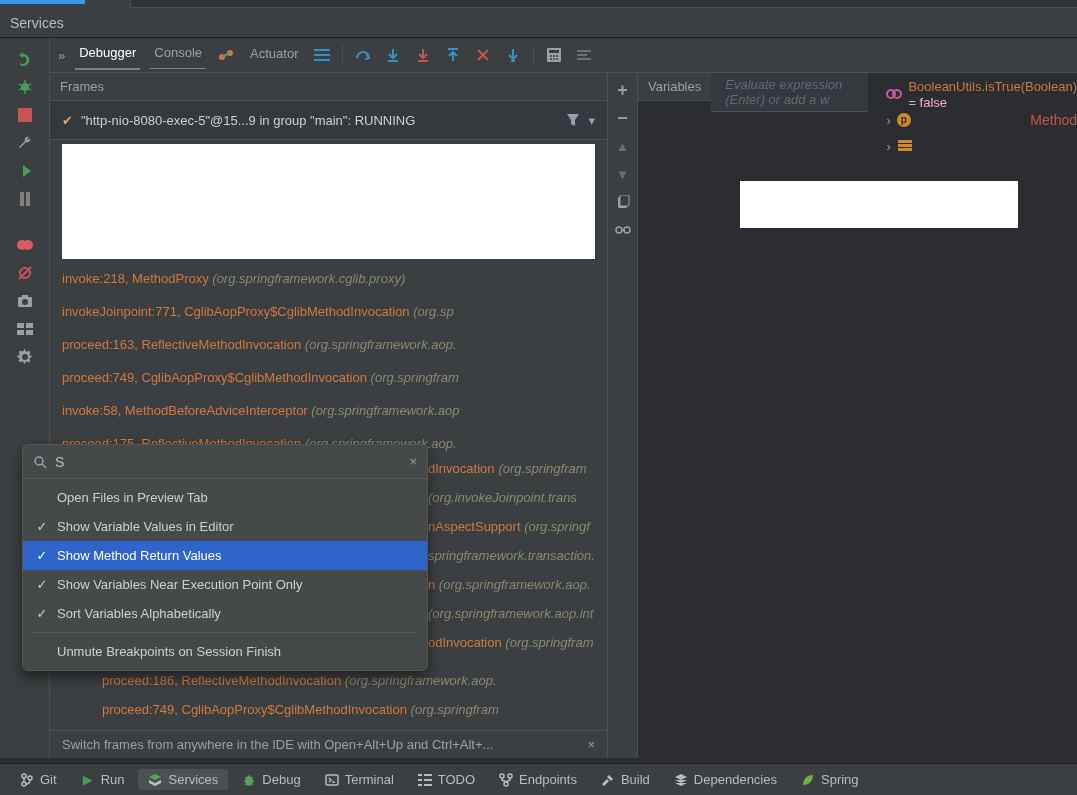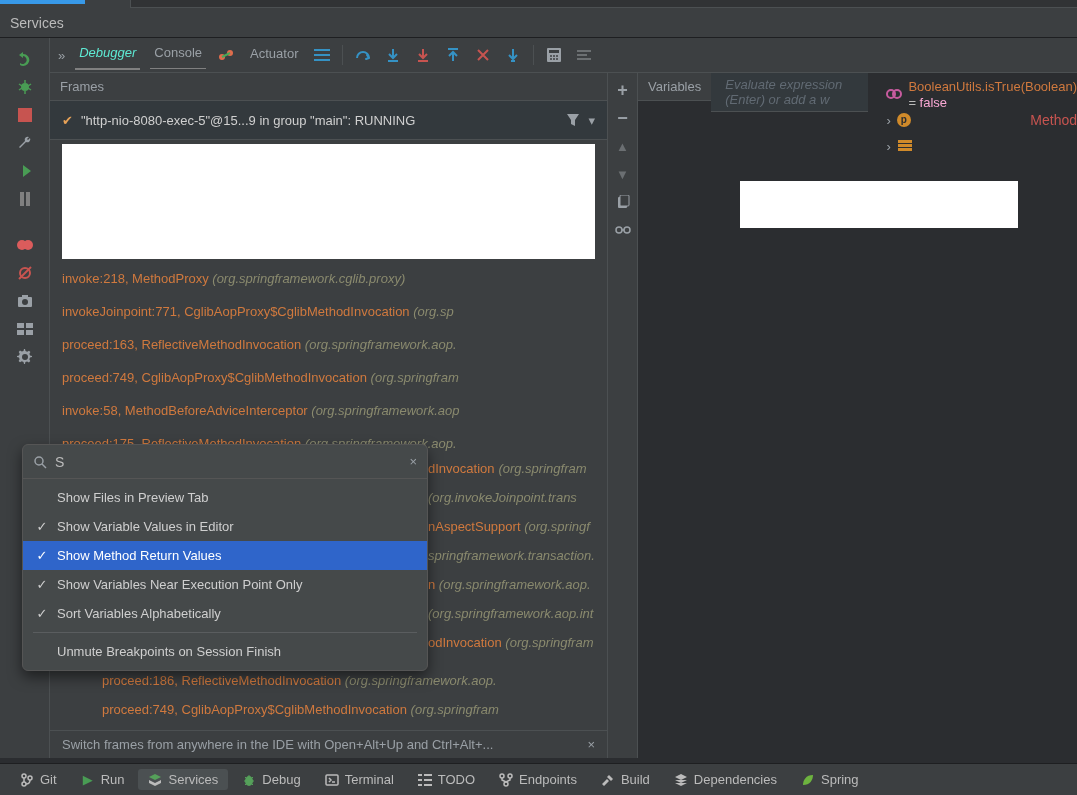--- a/index.html
+++ b/index.html
@@ -28,21 +28,21 @@
   .titlebar{height:30px;display:flex;align-items:center;padding:0 10px;border-bottom:1px solid #1e1f21;background:#3c3f41;}
   .titlebar .t{font-size:14px;}
   .main{display:flex;height:720px;}
   .leftcol{width:50px;background:#3c3f41;border-right:1px solid var(--line);display:flex;flex-direction:column;align-items:center;gap:10px;padding-top:12px;}
   .ico{width:18px;height:18px;display:flex;align-items:center;justify-content:center;color:var(--txt-dim);}
   svg{display:block;}
   .content{flex:1;display:flex;flex-direction:column;min-width:0;}
   .toolrow{height:35px;display:flex;align-items:center;gap:10px;padding:0 8px;background:#3c3f41;border-bottom:1px solid var(--line);}
   .chev{color:#9aa0a6;}
   .tab{padding:4px 4px 8px;color:#9aa0a6;cursor:pointer;}
-  .tab.active{color:#5eead4;border-bottom:2px solid #808080;font-style:italic;}
+  .tab.active{color:#ffffff;border-bottom:2px solid #808080;}
   .tab.underline{border-bottom:1px solid #808080;}
   .tbi{width:20px;height:20px;display:flex;align-items:center;justify-content:center;}
   .sep{width:1px;height:20px;background:var(--line);}
   .panes{flex:1;display:flex;min-height:0;}
   .framesPane{flex:0 0 558px;display:flex;flex-direction:column;min-width:0;border-right:1px solid var(--line);background:#3c3f41;}
   .paneHdr{height:28px;display:flex;align-items:center;padding:0 10px;color:#9aa0a6;font-size:13px;border-bottom:1px solid var(--line);background:#3c3f41;}
   .threadRow{height:39px;display:flex;align-items:center;gap:8px;padding:0 12px;background:#33393d;border-bottom:1px solid var(--line);}
   .check{color:var(--orange2);}
   .threadTxt{color:#d0d0d0;}
   .funnel{color:#9aa0a6;margin-left:auto;}
@@ -354,21 +354,21 @@
           <circle cx="6" cy="6" r="4"></circle>
           <line x1="9" y1="9" x2="13" y2="13"></line>
         </svg>
       </span>
     <span class="q">S</span>
     <span class="clear">×</span>
   </div>
   <div class="plist">
     <div class="pitem">
         <span class="ck"></span>
-        <span>Show Files in Preview Tab</span>
+        <span>Open Files in Preview Tab</span>
       </div>
     <div class="pitem">
         <span class="ck">✓</span>
         <span>Show Variable Values in Editor</span>
       </div>
     <div class="pitem sel">
         <span class="ck">✓</span>
         <span>Show Method Return Values</span>
       </div>
     <div class="pitem">

